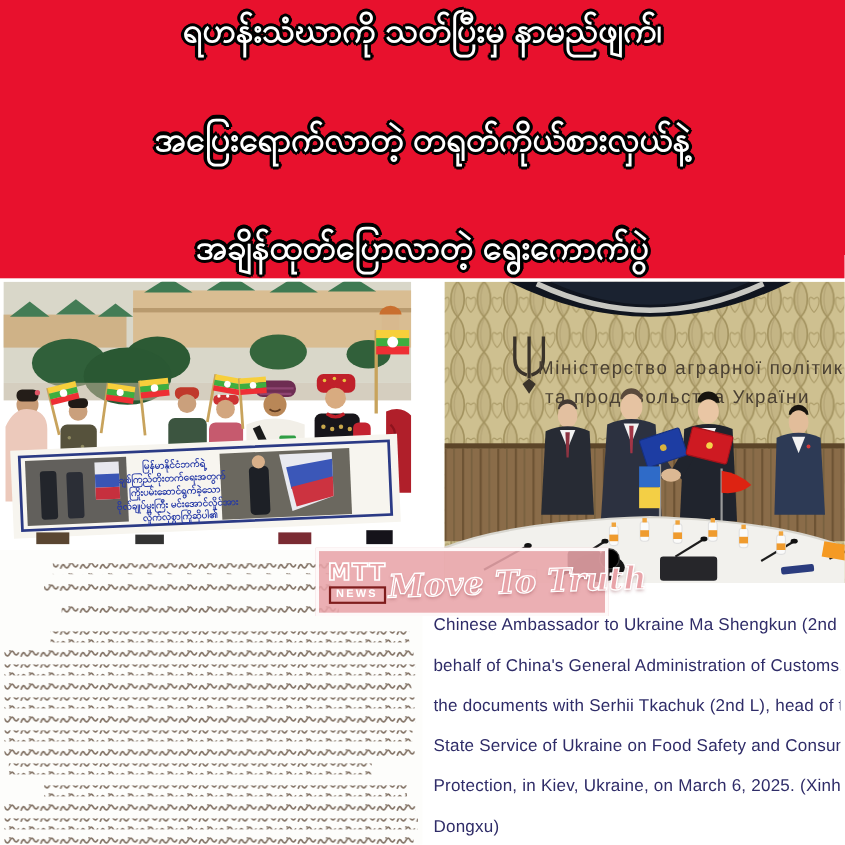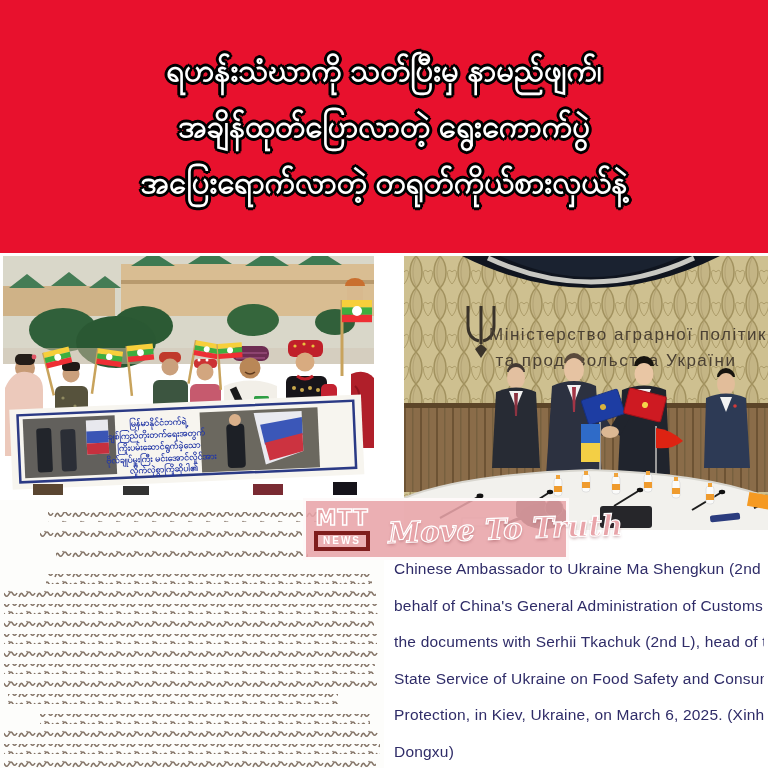--- a/index.html
+++ b/index.html
@@ -1,61 +1,61 @@
 <!DOCTYPE html>
 <html><head>
 <meta charset="utf-8">
 <style>
   html,body{margin:0;padding:0;background:#fff;}
   #canvas{position:relative;width:768px;height:768px;overflow:hidden;background:#ffffff;
           font-family:"Liberation Sans","DejaVu Sans",sans-serif;}
 
   
   .headline{position:absolute;left:0;top:0;width:768px;height:253px;background:#e8112d;
-            display:flex;flex-direction:column;justify-content:center;align-items:center;overflow:hidden;}
+            display:flex;flex-direction:column;justify-content:space-between;align-items:center;overflow:hidden;}
   .headline-line{font-weight:800;font-size:31px;line-height:56px;color:#ffffff;text-align:center;white-space:nowrap;
     text-shadow:-2px -2px 0 #000,0 -2px 0 #000,2px -2px 0 #000,-2px 0 0 #000,2px 0 0 #000,
                 -2px 2px 0 #000,0 2px 0 #000,2px 2px 0 #000,-3px 0 0 #000,3px 0 0 #000,0 3px 0 #000,0 -3px 0 #000;}
 
   
   .photo-left{position:absolute;left:3px;top:256px;width:371px;height:239px;overflow:hidden;}
   .photo-right{position:absolute;left:388px;top:256px;width:374px;height:274px;overflow:hidden;padding-left:16px;}
   .photo-left svg,.photo-right svg{display:block;width:100%;height:100%;}
 
   
   .handwritten{position:absolute;left:0;top:500px;width:384px;height:268px;background:#fdfdfb;overflow:hidden;}
   .handwritten svg{display:block;width:100%;height:100%;}
 
   
   .caption{position:absolute;left:394px;top:551px;width:370px;height:217px;overflow:hidden;}
   .cap-line{margin:0;font-size:15.5px;line-height:36.6px;letter-spacing:.2px;color:#2f2c68;
             white-space:nowrap;overflow:hidden;}
 
   
-  .watermark{position:absolute;left:303px;top:498px;width:266px;height:62px;box-sizing:border-box;
+  .watermark{position:absolute;left:287px;top:498px;width:266px;height:62px;box-sizing:border-box;
              background:rgba(232,164,168,0.88);border:3px solid rgba(255,255,255,0.92);
-             display:flex;align-items:center;gap:18px;padding:2px 8px;z-index:6;}
+             display:flex;align-items:center;gap:2px;padding:2px 8px;z-index:6;}
   .logo-col{display:flex;flex-direction:column;align-items:center;}
   .mtt-glyph{font-family:"DejaVu Sans",sans-serif;font-weight:900;font-size:21px;letter-spacing:1px;line-height:1;
              color:rgba(232,164,168,1);-webkit-text-stroke:1.5px #ffffff;}
-  .news-box{border:4px solid #7f1d1d;color:#ffffff;font-size:10px;font-weight:bold;letter-spacing:2px;
+  .news-box{border:2px solid #7f1d1d;color:#ffffff;font-size:10px;font-weight:bold;letter-spacing:2px;
             padding:1px 5px;margin-top:2px;line-height:1;}
   .script-text{font-family:"DejaVu Serif",serif;font-style:italic;font-weight:bold;font-size:29px;
                color:#e8a4a9;-webkit-text-stroke:1.2px #ffffff;white-space:nowrap;transform:rotate(-2deg);
                text-shadow:0 2px 3px rgba(120,40,50,0.35);}
 </style>
 </head>
 <body>
 
 <div id="canvas">
 
   <header class="headline">
     <div class="headline-line">ရဟန်းသံဃာကို သတ်ပြီးမှ နာမည်ဖျက်၊</div>
+    <div class="headline-line">အပြေးရောက်လာတဲ့ တရုတ်ကိုယ်စားလှယ်နဲ့</div>
     <div class="headline-line">အချိန်ထုတ်ပြောလာတဲ့ ရွေးကောက်ပွဲ</div>
-    <div class="headline-line">အပြေးရောက်လာတဲ့ တရုတ်ကိုယ်စားလှယ်နဲ့</div>
   </header>
 
   <figure class="photo-left" style="margin:0;">
     <svg viewBox="0 0 371 239" preserveAspectRatio="none">
 
       <rect width="371" height="92" fill="#d9d7c9"></rect>
 
       <g>
         <rect x="118" y="8" width="253" height="52" fill="#d9bd92"></rect>
         <rect x="118" y="24" width="253" height="4" fill="#b89a6e"></rect>

